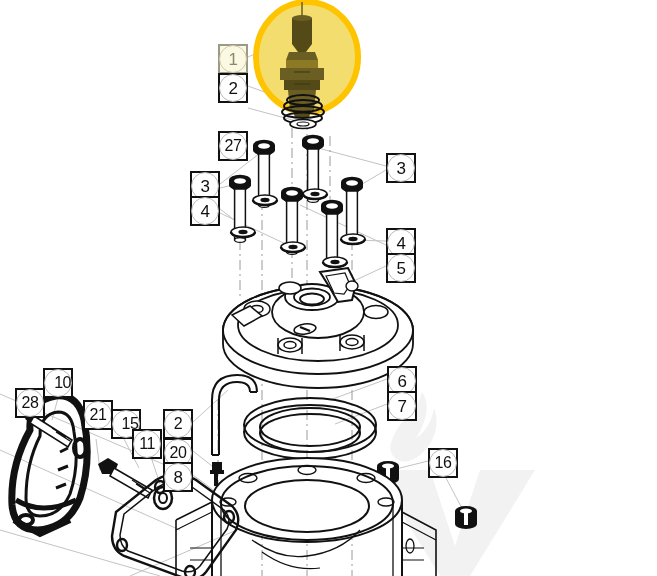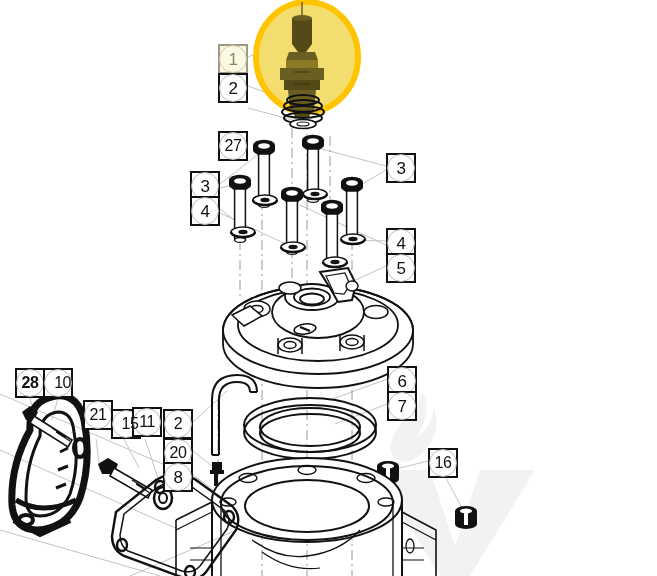--- a/index.html
+++ b/index.html
@@ -298,37 +298,37 @@
     <span class="num">5</span>
   </div>
   <div class="callout c-w30" style="left:387px;top:366px;">
     <span class="disc"></span>
     <span class="num">6</span>
   </div>
   <div class="callout c-w30" style="left:387px;top:391px;">
     <span class="disc"></span>
     <span class="num">7</span>
   </div>
-  <div class="callout c-w30 two" style="left:15px;top:368px;font-weight:bold;">
+  <div class="callout c-w30 two" style="left:15px;top:388px;">
     <span class="disc"></span>
     <span class="num">28</span>
   </div>
   <div class="callout c-w30 two" style="left:43px;top:368px;justify-content:flex-end;">
     <span class="disc"></span>
     <span class="num">10</span>
   </div>
   <div class="callout c-w30 two" style="left:83px;top:400px;text-align:right;">
     <span class="disc"></span>
     <span class="num">21</span>
   </div>
   <div class="callout c-w30 two" style="left:111px;top:409px;padding-left:8px;">
     <span class="disc"></span>
     <span class="num">15</span>
   </div>
-  <div class="callout c-w30 two" style="left:132px;top:407px;">
+  <div class="callout c-w30 two" style="left:132px;top:429px;">
     <span class="disc"></span>
     <span class="num">11</span>
   </div>
   <div class="callout c-w30 two" style="left:163px;top:409px;">
     <span class="disc"></span>
     <span class="num">2</span>
   </div>
   <div class="callout c-w30 two" style="left:163px;top:438px;text-align:center;">
     <span class="disc"></span>
     <span class="num">20</span>

